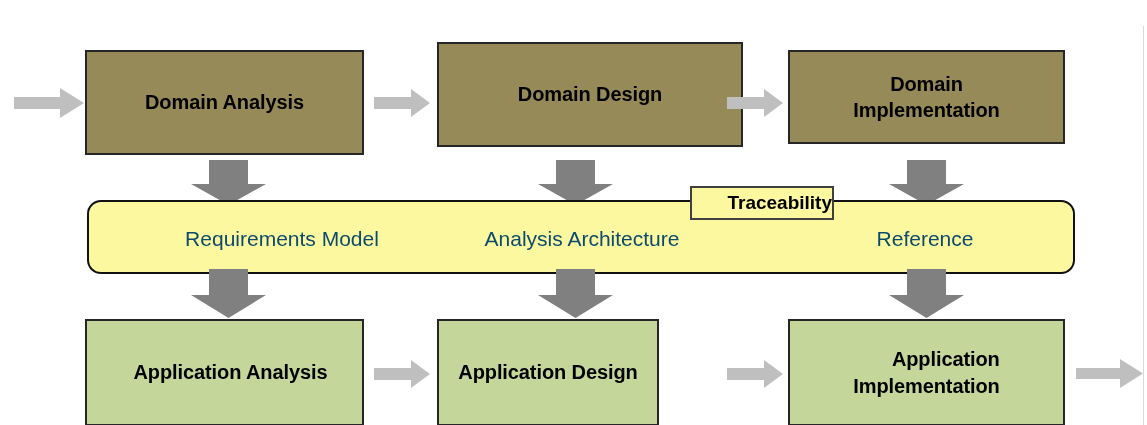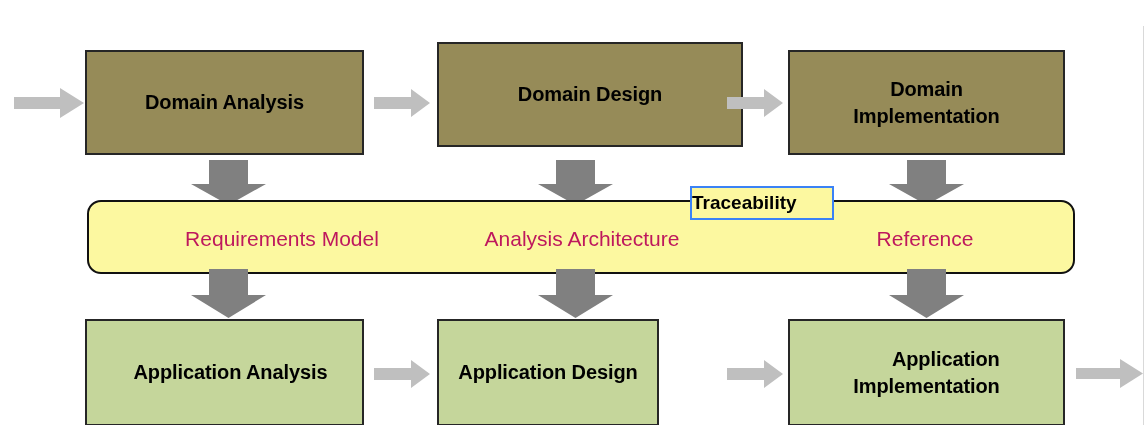--- a/index.html
+++ b/index.html
@@ -49,34 +49,34 @@
   .artifact-band {
     position: absolute;
     box-sizing: border-box;
     background: #FCF8A0;
     border: 2px solid #111111;
     border-radius: 14px;
   }
   .artifact-label {
     position: absolute;
     font-size: 21px;
-    color: #be185d;
+    color: #0c4a6e;
     white-space: nowrap;
     text-align: center;
   }
 
   
   .trace-box {
     position: absolute;
     box-sizing: border-box;
     background: #FCF8A0;
-    border: 2px solid #3b82f6;
+    border: 2px solid #404040;
     display: flex;
     align-items: center;
-    justify-content: flex-start;
+    justify-content: flex-end;
     font-size: 19px;
     font-weight: bold;
     color: #000000;
     white-space: nowrap;
   }
 
   
   .arrow {
     position: absolute;
   }
@@ -108,21 +108,21 @@
   <div class="proc-box domain-box" style="left:437px; top:16px; width:306px; height:105px;">
     <span>Domain Design</span>
   </div>
 
   <div class="arrow" style="left:727px; top:63px;">
     <svg width="56" height="28" viewBox="0 0 56 28">
       <polygon points="0,8 37,8 37,0 56,14 37,28 37,20 0,20" fill="#BFBFBF"></polygon>
     </svg>
   </div>
 
-  <div class="proc-box domain-box" style="left:788px; top:24px; width:277px; height:105px;">
+  <div class="proc-box domain-box" style="left:788px; top:24px; width:277px; height:94px;">
     <span style="display:block;">
       <span style="display:block;">Domain</span>
       <span style="display:block;">Implementation</span>
     </span>
   </div>
 
   <div class="arrow" style="left:191px; top:134px;">
     <svg width="75" height="45" viewBox="0 0 75 45">
       <polygon points="18,0 57,0 57,24 75,24 37.5,45 0,24 18,24" fill="#808080"></polygon>
     </svg>

